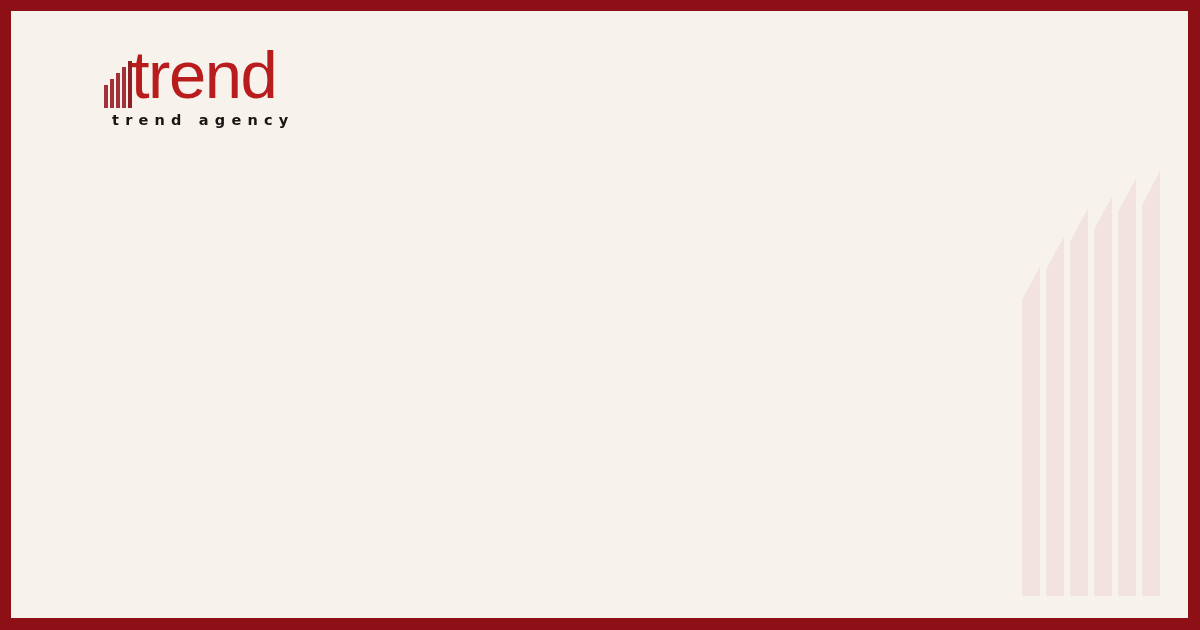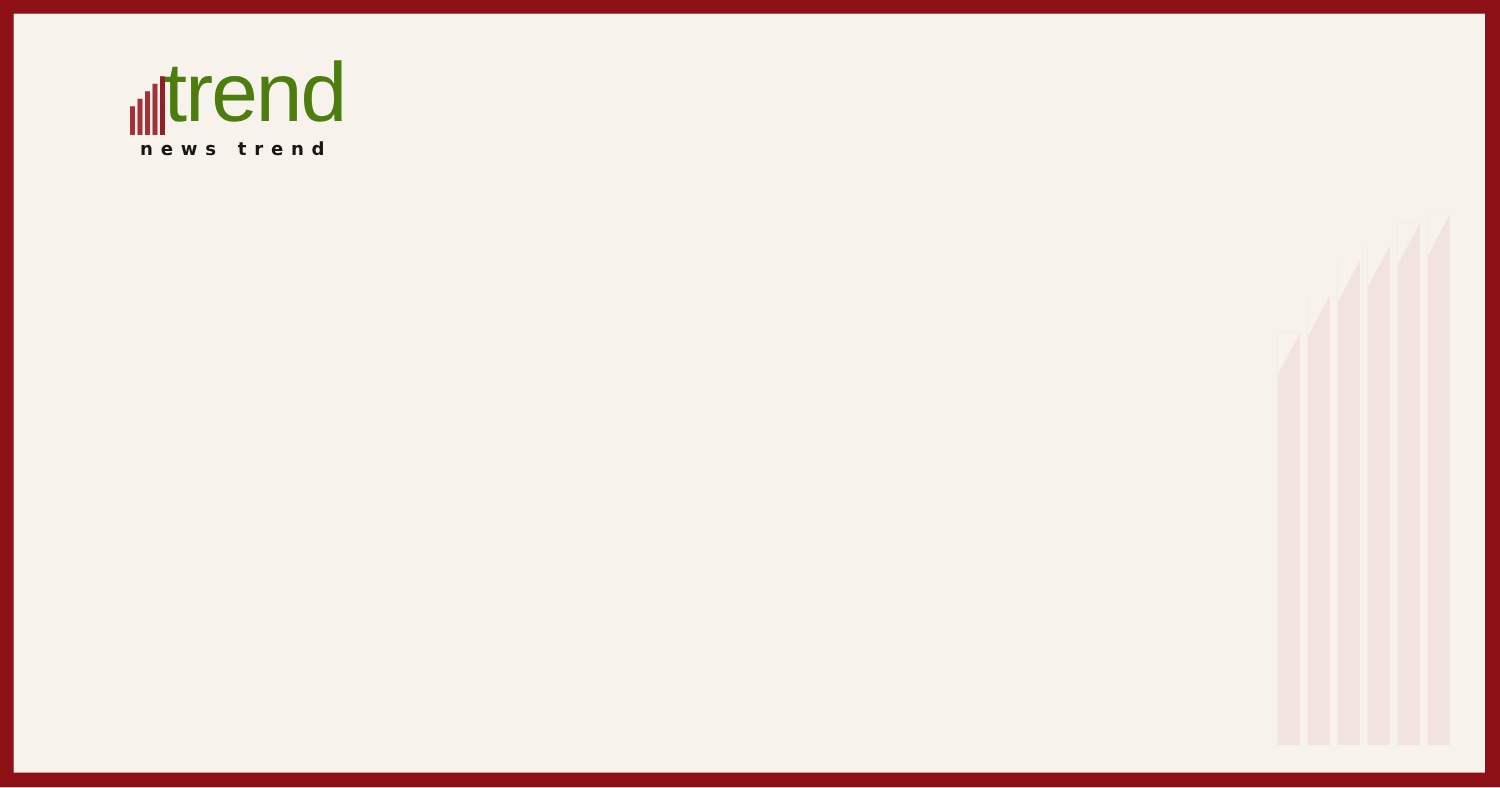--- a/index.html
+++ b/index.html
@@ -89,21 +89,21 @@
   .logo-mark .lbar.b5 { height: 47px; background: #8E2026; }
 
   .logo-word {
     position: absolute;
     left: 27px;
     top: -10px;
     font-family: "Liberation Sans", sans-serif;
     font-size: 67px;
     font-weight: 400;
     letter-spacing: -1.5px;
-    color: #4d7c0f;
+    color: #b91c1c;
     line-height: 1;
   }
   .logo-sub {
     position: absolute;
     left: 8px;
     top: 62px;
     font-family: "DejaVu Sans", sans-serif;
     font-size: 14.5px;
     font-weight: 700;
     letter-spacing: 6.2px;
@@ -143,18 +143,18 @@
 
     <div class="logo">
       <div class="logo-mark">
         <div class="lbar b1"></div>
         <div class="lbar b2"></div>
         <div class="lbar b3"></div>
         <div class="lbar b4"></div>
         <div class="lbar b5"></div>
       </div>
       <div class="logo-word">trend</div>
-      <div class="logo-sub">news trend</div>
+      <div class="logo-sub">trend agency</div>
     </div>
 
 
   </div>
 </div>
 
 </body></html>

